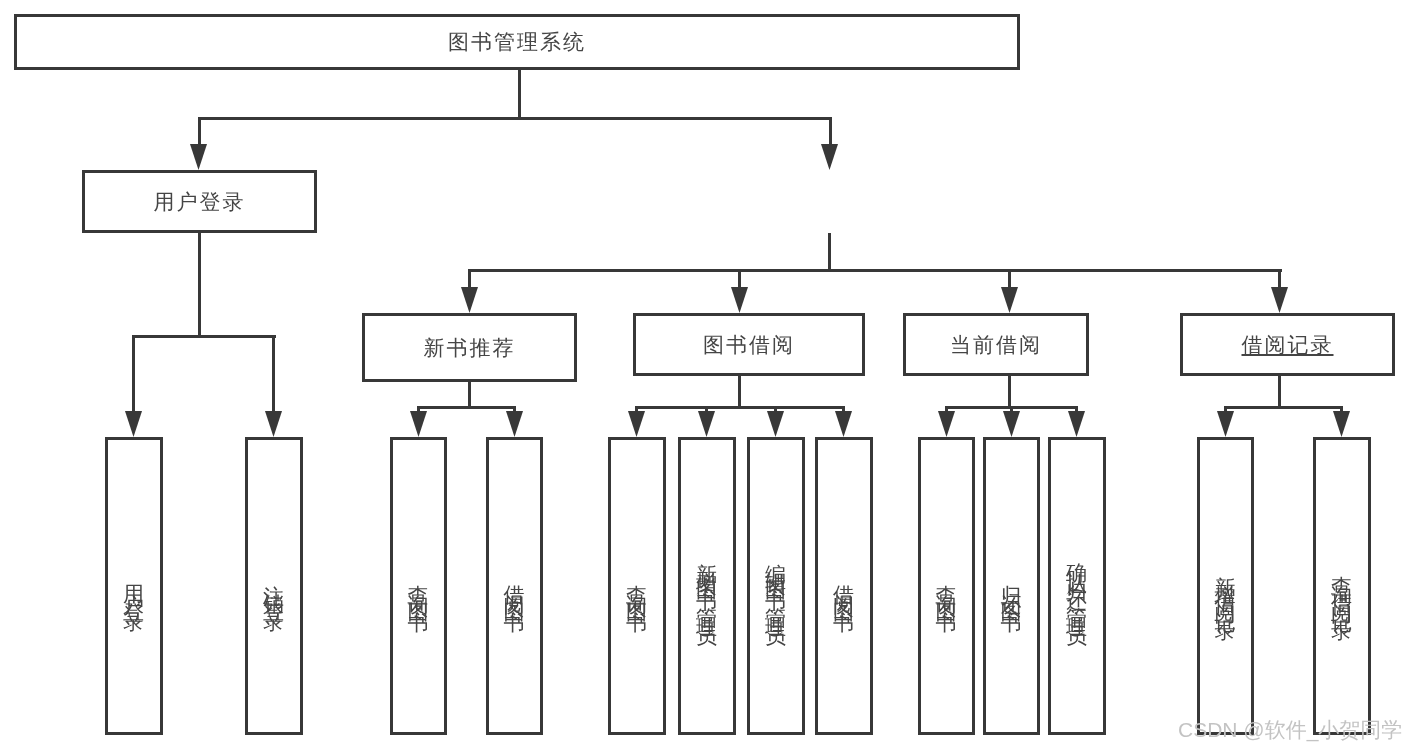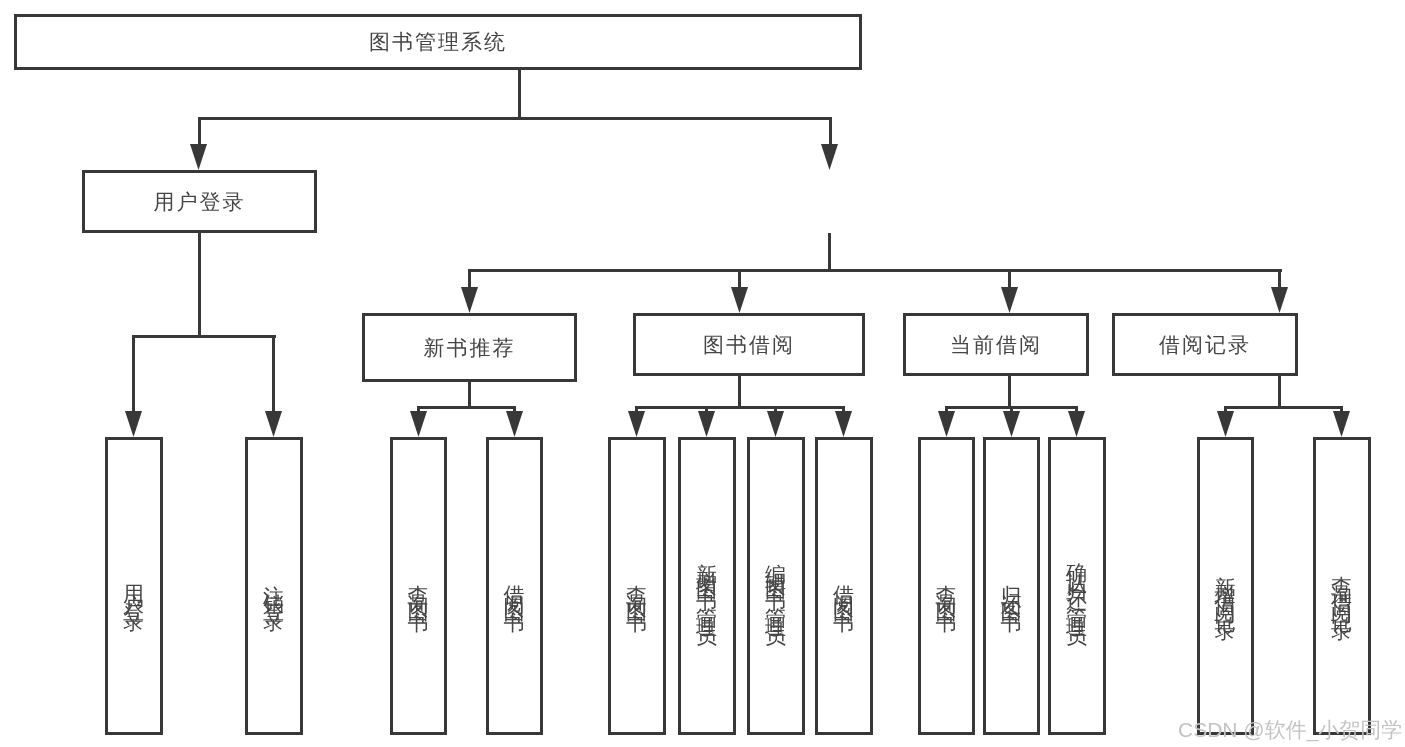--- a/index.html
+++ b/index.html
@@ -112,28 +112,28 @@
   <div class="arrow" style="left:1003px;top:411px;"></div>
   <div class="arrow" style="left:1068px;top:411px;"></div>
 
   <div class="line" style="left:1278px;top:376px;width:3px;height:32px;"></div>
   <div class="line" style="left:1224px;top:406px;width:119px;height:3px;"></div>
   <div class="line" style="left:1224px;top:406px;width:3px;height:9px;"></div>
   <div class="line" style="left:1340px;top:406px;width:3px;height:9px;"></div>
   <div class="arrow" style="left:1217px;top:411px;"></div>
   <div class="arrow" style="left:1333px;top:411px;"></div>
 
-  <div class="box hbox root-box" style="left:14px;top:14px;width:848px;height:56px;">图书管理系统</div>
+  <div class="box hbox root-box" style="left:14px;top:14px;width:1006px;height:56px;">图书管理系统</div>
 
   <div class="box hbox" style="left:82px;top:170px;width:235px;height:63px;">用户登录</div>
 
   <div class="box hbox" style="left:362px;top:313px;width:215px;height:69px;">新书推荐</div>
   <div class="box hbox" style="left:633px;top:313px;width:232px;height:63px;">图书借阅</div>
   <div class="box hbox" style="left:903px;top:313px;width:186px;height:63px;">当前借阅</div>
-  <div class="box hbox" style="left:1112px;top:313px;width:186px;height:63px;">借阅记录</div>
+  <div class="box hbox" style="left:1180px;top:313px;width:215px;height:63px;text-decoration:underline;">借阅记录</div>
 
   <div class="box vbox" style="left:105px;top:437px;width:58px;height:298px;">
     <span>用户登录</span>
     </div>
   <div class="box vbox" style="left:245px;top:437px;width:58px;height:298px;">
     <span>注销登录</span>
     </div>
 
   <div class="box vbox" style="left:390px;top:437px;width:57px;height:298px;">
     <span>查询图书</span>

